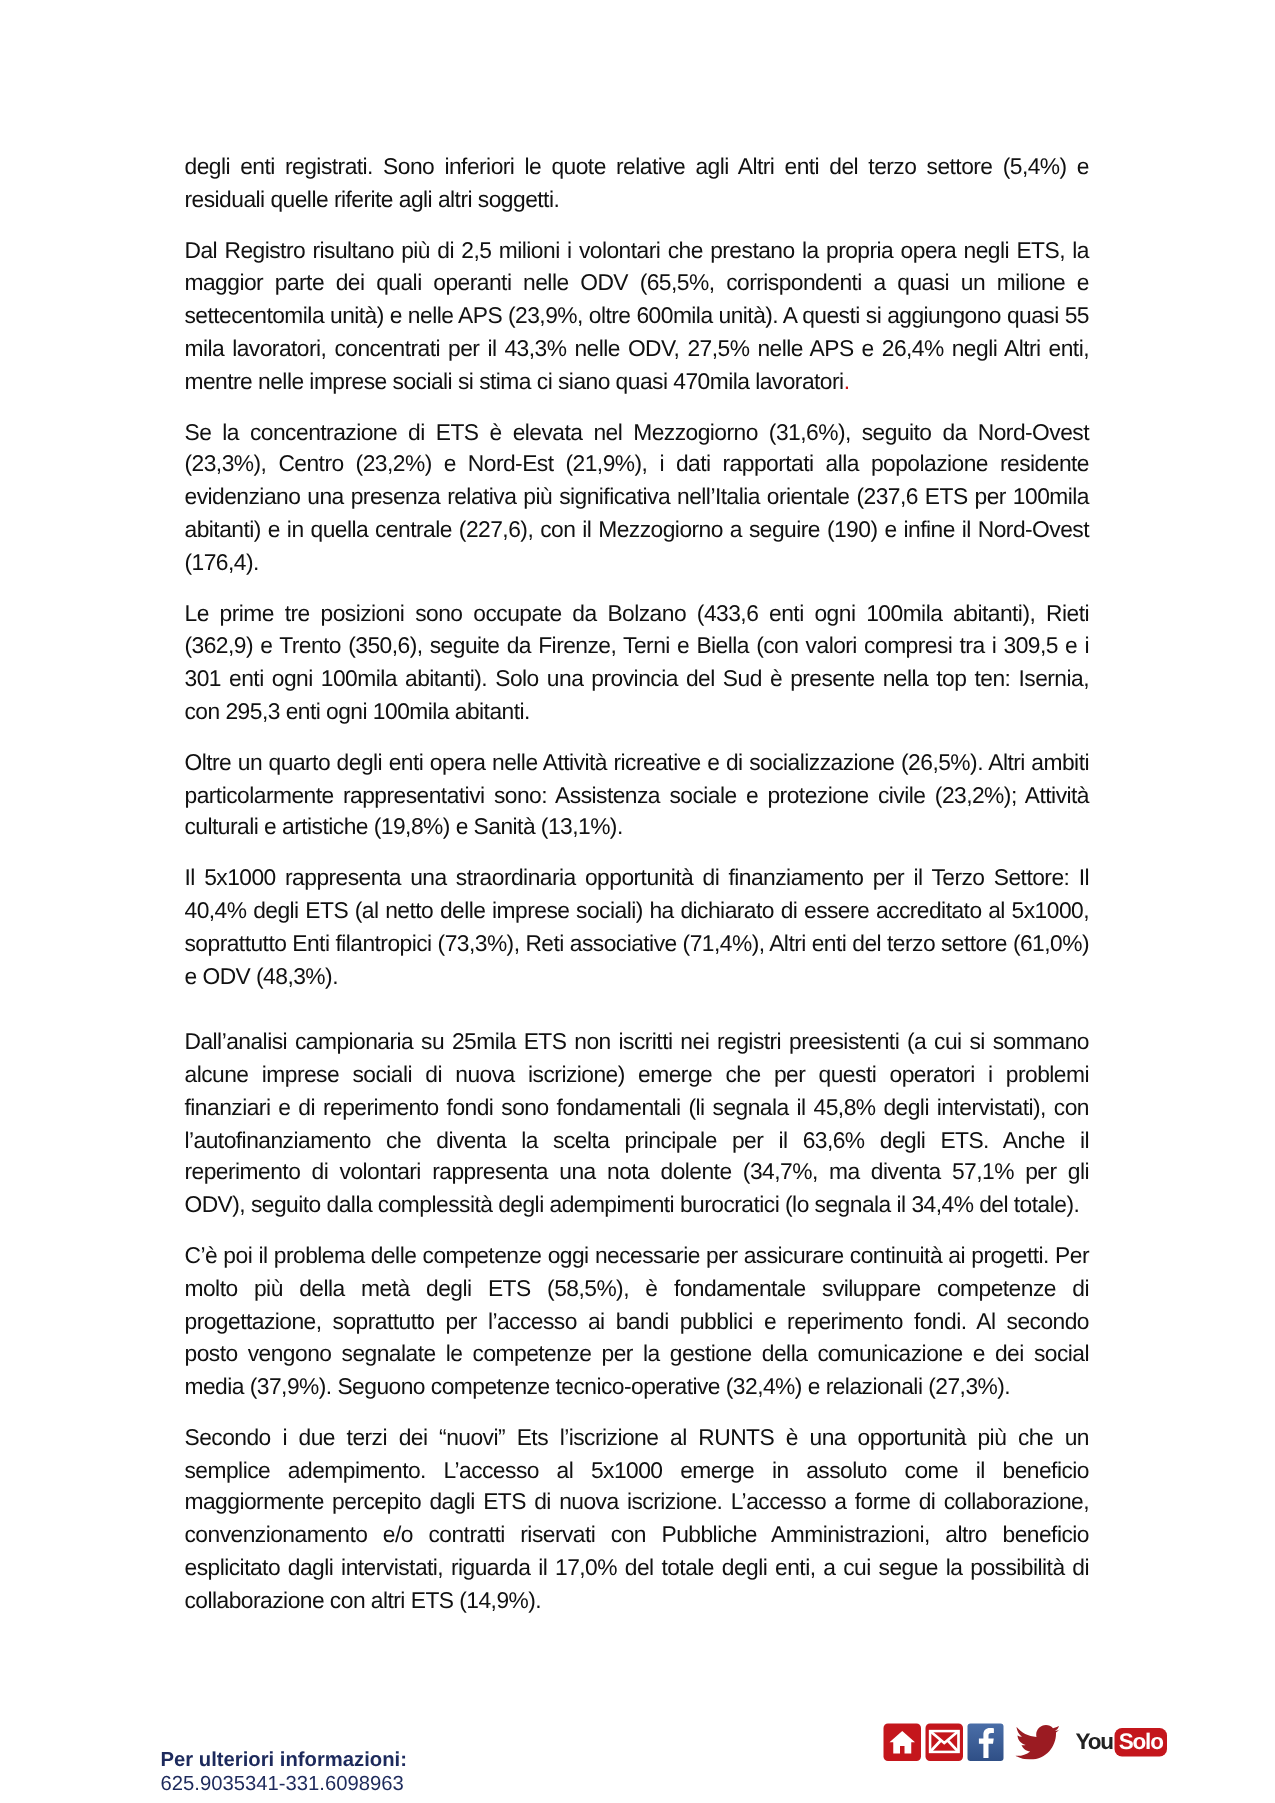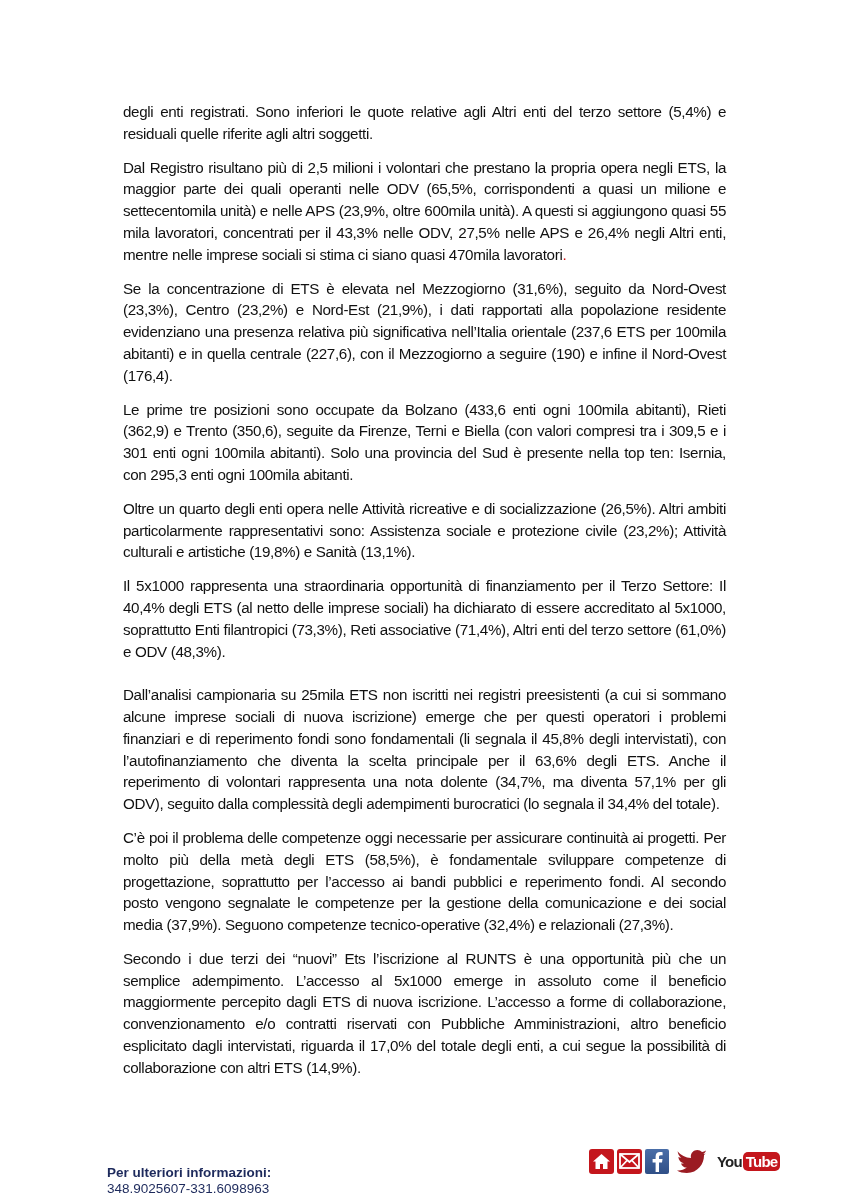--- a/index.html
+++ b/index.html
@@ -59,21 +59,21 @@
   <p>Le prime tre posizioni sono occupate da Bolzano (433,6 enti ogni 100mila abitanti), Rieti (362,9) e Trento (350,6), seguite da Firenze, Terni e Biella (con valori compresi tra i 309,5 e i 301 enti ogni 100mila abitanti). Solo una provincia del Sud è presente nella top ten: Isernia, con 295,3 enti ogni 100mila abitanti.</p>
   <p>Oltre un quarto degli enti opera nelle Attività ricreative e di socializzazione (26,5%). Altri ambiti particolarmente rappresentativi sono: Assistenza sociale e protezione civile (23,2%); Attività culturali e artistiche (19,8%) e Sanità (13,1%).</p>
   <p>Il 5x1000 rappresenta una straordinaria opportunità di finanziamento per il Terzo Settore: Il 40,4% degli ETS (al netto delle imprese sociali) ha dichiarato di essere accreditato al 5x1000, soprattutto Enti filantropici (73,3%), Reti associative (71,4%), Altri enti del terzo settore (61,0%) e ODV (48,3%).</p>
   <p class="gap">Dall’analisi campionaria su 25mila ETS non iscritti nei registri preesistenti (a cui si sommano alcune imprese sociali di nuova iscrizione) emerge che per questi operatori i problemi finanziari e di reperimento fondi sono fondamentali (li segnala il 45,8% degli intervistati), con l’autofinanziamento che diventa la scelta principale per il 63,6% degli ETS. Anche il reperimento di volontari rappresenta una nota dolente (34,7%, ma diventa 57,1% per gli ODV), seguito dalla complessità degli adempimenti burocratici (lo segnala il 34,4% del totale).</p>
   <p>C’è poi il problema delle competenze oggi necessarie per assicurare continuità ai progetti. Per molto più della metà degli ETS (58,5%), è fondamentale sviluppare competenze di progettazione, soprattutto per l’accesso ai bandi pubblici e reperimento fondi. Al secondo posto vengono segnalate le competenze per la gestione della comunicazione e dei social media (37,9%). Seguono competenze tecnico-operative (32,4%) e relazionali (27,3%).</p>
   <p>Secondo i due terzi dei “nuovi” Ets l’iscrizione al RUNTS è una opportunità più che un semplice adempimento. L’accesso al 5x1000 emerge in assoluto come il beneficio maggiormente percepito dagli ETS di nuova iscrizione. L’accesso a forme di collaborazione, convenzionamento e/o contratti riservati con Pubbliche Amministrazioni, altro beneficio esplicitato dagli intervistati, riguarda il 17,0% del totale degli enti, a cui segue la possibilità di collaborazione con altri ETS (14,9%).</p>
 </div>
 
 <div class="footer-info">
   <div class="label">Per ulteriori informazioni:</div>
-  <div>348.9025607-331.6098963</div>
+  <div>625.9035341-331.6098963</div>
 </div>
 
 <div class="social">
   <a class="ico home" title="Home">
     <svg width="19" height="17" viewBox="0 0 19 17">
         <path d="M9.5 1 L1 8.5 H3.5 V16 H8 V11 H11 V16 H15.5 V8.5 H18 Z" fill="#fff"></path>
       </svg>
   </a>
   <a class="ico mail" title="E-mail">
     <svg width="21" height="16" viewBox="0 0 21 16">
@@ -86,15 +86,15 @@
         <path d="M9 22 V12.5 H12 L12.5 9 H9 V7 C9 6 9.4 5.3 10.8 5.3 H12.6 V2.2 C12.2 2.1 11.1 2 9.9 2 C7.3 2 5.6 3.5 5.6 6.4 V9 H2.6 V12.5 H5.6 V22 Z" fill="#fff"></path>
       </svg>
   </a>
   <a class="ico tw" title="Twitter">
     <svg width="34" height="24" viewBox="0 0 34 24">
         <path d="M32 4 C30.8 4.6 29.6 4.9 28.3 5 C29.6 4.2 30.6 3 31 1.6 C29.8 2.3 28.4 2.8 27 3.1 C25.8 1.8 24.1 1 22.3 1 C18.7 1 15.8 3.9 15.8 7.5 C15.8 8 15.9 8.5 16 9 C10.6 8.7 5.8 6.1 2.6 2.2 C3 5 4.2 7.4 6.3 8.8 C5.2 8.8 4.2 8.5 3.3 8 C3.6 11.3 6 13.7 8.8 14.3 C7.9 14.6 6.9 14.6 6 14.4 C6.9 16.8 9.1 18.6 11.8 18.6 C9 20.8 5.4 21.9 2 21.5 C4.9 23.3 8.3 24 11.8 24 C22.9 24 29 14.8 29 6.8 V6 C30.2 5.1 31.2 4.1 32 4 Z" fill="#9b1b22"></path>
       </svg>
   </a>
   <a class="yt" title="YouTube">
     <span class="you">You</span>
-    <span class="tube">Tube</span>
+    <span class="tube">Solo</span>
   </a>
 </div>
 
 </body></html>

